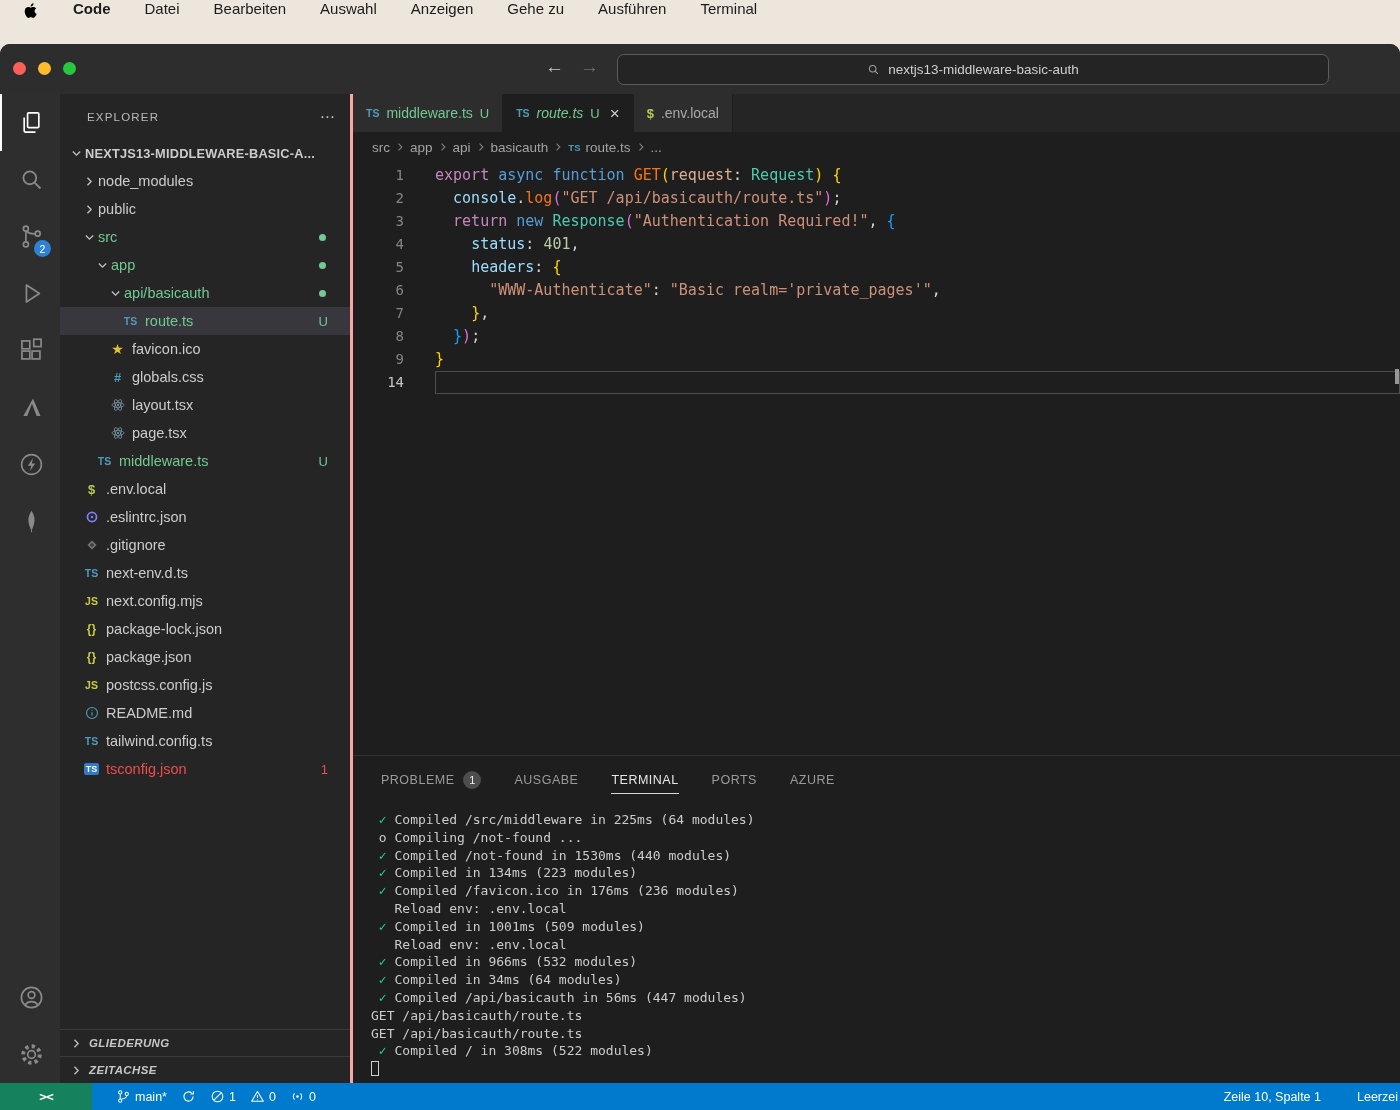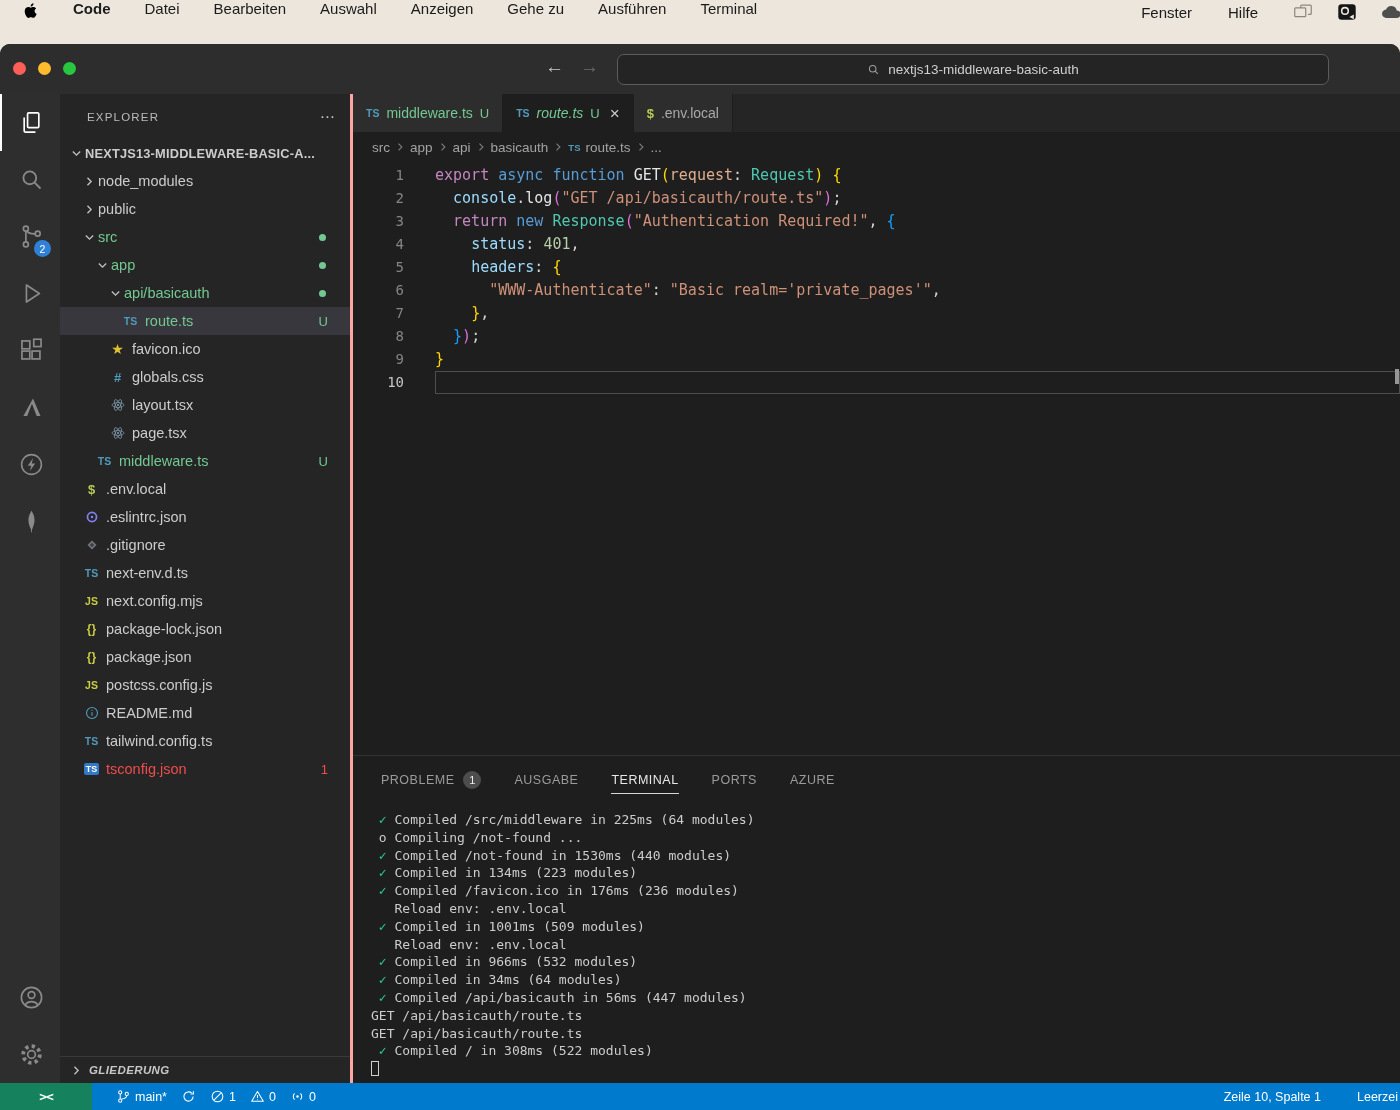--- a/index.html
+++ b/index.html
@@ -80,21 +80,21 @@
   .bc-sep svg { width:12px; height:12px; }
   .bc-item { display:flex; align-items:center; gap:5px; cursor:pointer; }
   .bc-ico { font-weight:700; font-size:9.5px; color:#519aba; }
 
   .codearea { flex:1; position:relative; font-family:"DejaVu Sans Mono", monospace; font-size:15px; padding-top:2px; overflow:hidden; }
   .code-line { display:flex; height:23px; line-height:23px; }
   .ln { width:51px; text-align:right; color:#858585; flex:none; font-size:14px; }
   .lc { flex:1; margin-left:31px; white-space:pre; }
   .code-line.current .ln { color:#c6c6c6; }
   .code-line.current .lc { border:1px solid #4d4d4d; }
-  .c-k1{color:#C586C0} .c-k2{color:#569CD6} .c-fn{color:#e5e5e5} .c-vr{color:#9CDCFE}
+  .c-k1{color:#C586C0} .c-k2{color:#569CD6} .c-fn{color:#f97316} .c-vr{color:#9CDCFE}
   .c-pr{color:#E0AE8E} .c-ty{color:#4EC9B0} .c-st{color:#CE9178} .c-nm{color:#B5CEA8}
   .c-pu{color:#D4D4D4} .c-b1{color:#FFD700} .c-b2{color:#DA70D6} .c-b3{color:#179FFF}
   .ruler-dash { position:absolute; right:1px; top:207px; width:4px; height:15px; background:#969696; }
 
   
   .panel { height:328px; flex:none; border-top:1px solid #333333; display:flex; flex-direction:column; background:#1e1e1e; }
   .panel-tabs { height:47px; flex:none; display:flex; align-items:center; gap:33px; padding-left:28px; font-size:12.5px; letter-spacing:.5px; color:#9b9b9b; }
   .panel-tab { display:flex; align-items:center; gap:9px; height:100%; cursor:pointer; position:relative; }
   .panel-tab.active { color:#e7e7e7; }
   .panel-tab.active::after { content:""; position:absolute; left:0; right:0; bottom:9px; height:1.5px; background:#d7d7d7; }
@@ -122,42 +122,20 @@
   </span>
   <div class="menu-items">
       <div class="menu-item bold">Code</div>
       <div class="menu-item">Datei</div>
       <div class="menu-item">Bearbeiten</div>
       <div class="menu-item">Auswahl</div>
       <div class="menu-item">Anzeigen</div>
       <div class="menu-item">Gehe zu</div>
       <div class="menu-item">Ausführen</div>
       <div class="menu-item">Terminal</div>
-    </div>
-  <div class="menu-right">
-      <div class="menu-item">Fenster</div>
-      <div class="menu-item">Hilfe</div>
-      <span class="mbar-icon">
-        <svg viewBox="0 0 24 24" fill="none" stroke="#8d8678" stroke-width="1.3">
-          <rect x="3" y="7.5" width="12" height="9.5" rx="1"></rect>
-          <path d="M9.5 7.5V5.5a1 1 0 0 1 1-1H20a1 1 0 0 1 1 1v8a1 1 0 0 1-1 1h-2.5"></path>
-        </svg>
-      </span>
-      <span class="mbar-icon">
-        <svg viewBox="0 0 24 24">
-          <rect x="2.5" y="3.5" width="19" height="17" rx="3.5" fill="#161616"></rect>
-          <circle cx="9.8" cy="10.8" r="3.6" fill="none" stroke="#ece6dc" stroke-width="1.7"></circle>
-          <path d="M14.6 17.4 19.4 20v-5.2z" fill="#ece6dc"></path>
-        </svg>
-      </span>
-      <span class="mbar-icon cloud">
-        <svg viewBox="0 0 24 24" fill="#4e4e4e">
-          <path d="M7 18.5a4.6 4.6 0 0 1-.4-9.2A6.1 6.1 0 0 1 18.3 10.3 4.1 4.1 0 0 1 18 18.5z"></path>
-        </svg>
-      </span>
     </div>
 </div>
 
 <div class="window">
 
   <div class="titlebar">
     <div class="traffic">
       <span class="tl red"></span>
       <span class="tl yellow"></span>
       <span class="tl green"></span>
@@ -451,20 +429,28 @@
         </div>
       <div class="side-sections">
           <div class="side-section">
             <span class="chev">
               <svg viewBox="0 0 16 16" fill="none" stroke="currentColor" stroke-width="1.7">
                 <path d="M5.5 3.5 10 8l-4.5 4.5"></path>
               </svg>
             </span>
             <span>GLIEDERUNG</span>
           </div>
+          <div class="side-section">
+            <span class="chev">
+              <svg viewBox="0 0 16 16" fill="none" stroke="currentColor" stroke-width="1.7">
+                <path d="M5.5 3.5 10 8l-4.5 4.5"></path>
+              </svg>
+            </span>
+            <span>ZEITACHSE</span>
+          </div>
         </div>
     </div>
 
     <div class="editorcol">
       <div class="tabbar">
           <div class="tab">
             <span class="tabicon"><span class="txtico" style="color:#519aba">TS</span></span>
             <span class="tab-label">middleware.ts</span>
             <span class="tab-badge">U</span>
           </div>
@@ -557,21 +543,21 @@
           </div>
           <div class="code-line">
             <span class="ln">8</span>
             <span class="lc"><span class="c-pu">  </span><span class="c-b3">}</span><span class="c-b2">)</span><span class="c-pu">;</span></span>
           </div>
           <div class="code-line">
             <span class="ln">9</span>
             <span class="lc"><span class="c-b1">}</span></span>
           </div>
           <div class="code-line current">
-            <span class="ln">10</span>
+            <span class="ln">14</span>
             <span class="lc"></span>
           </div>
         </div>
       <div class="panel">
         <div class="panel-tabs">
             <div class="panel-tab">
               <span>PROBLEME</span>
               <span class="pbadge">1</span>
             </div>
             <div class="panel-tab">

